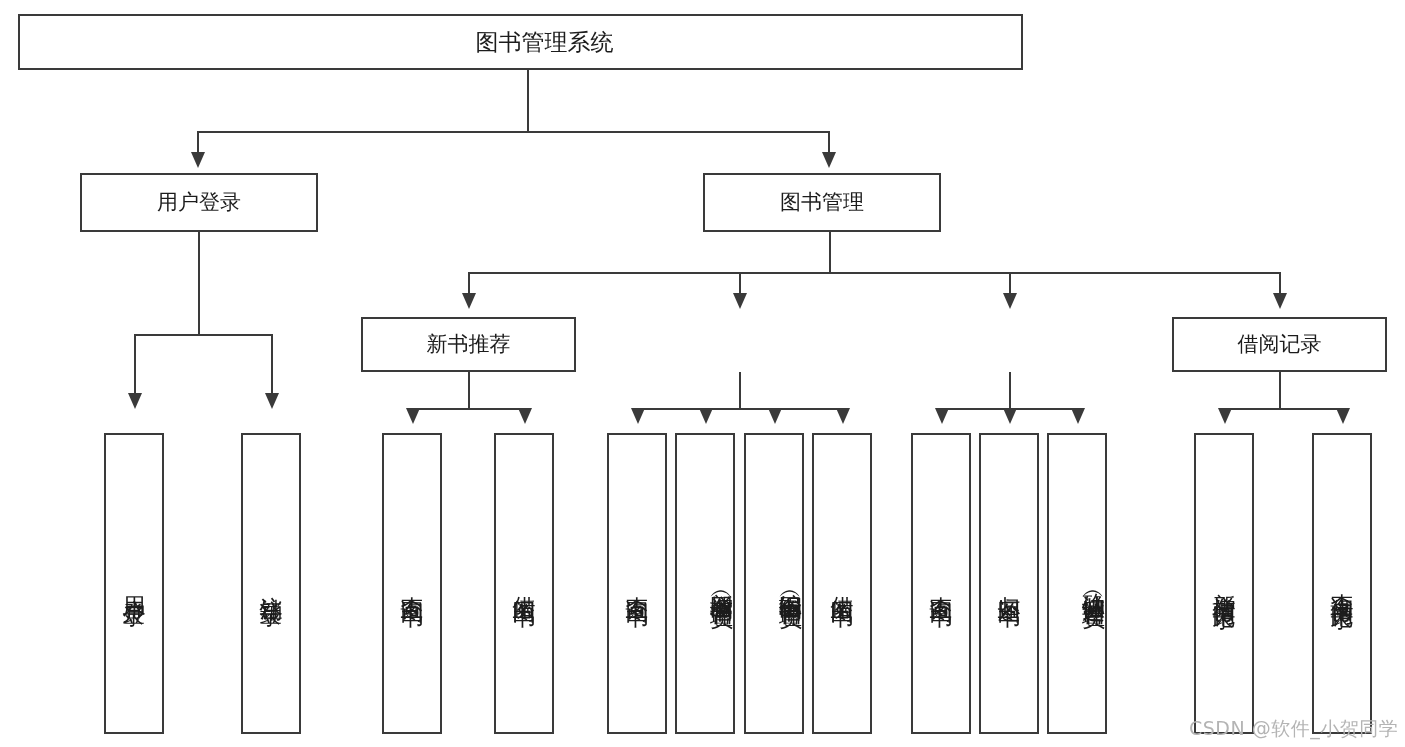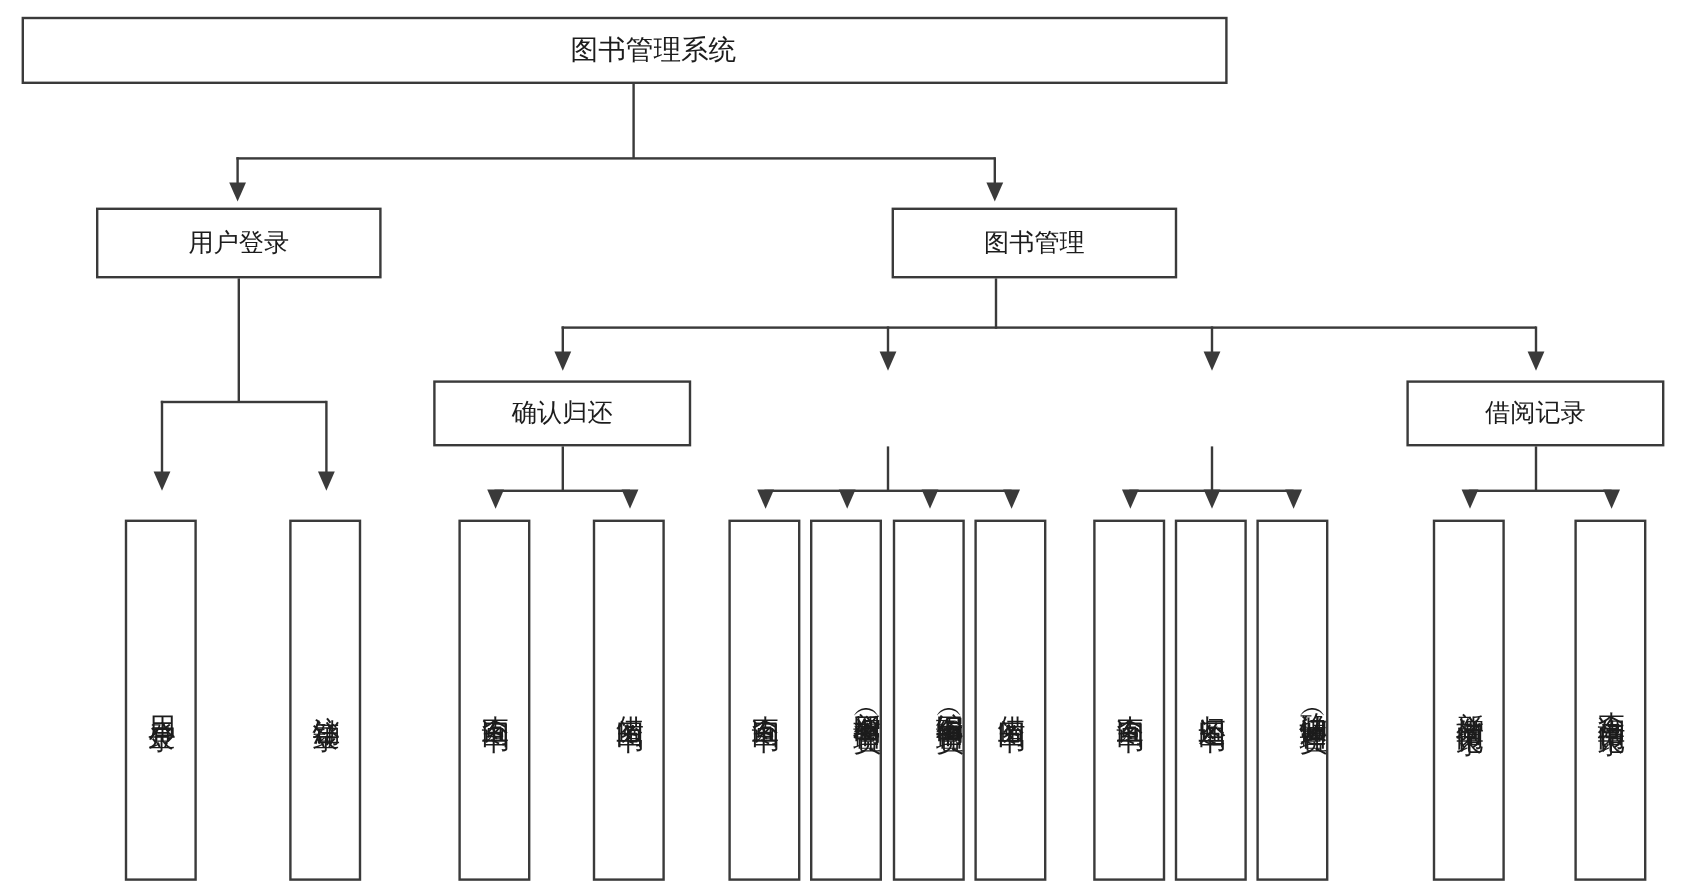--- a/index.html
+++ b/index.html
@@ -99,21 +99,21 @@
   <div class="hline" style="left:197px; top:131px; width:632px;"></div>
 
   <div class="vline" style="left:197px; top:131px; height:23px;"></div>
   <div class="arrow" style="left:191px; top:152px;"></div>
   <div class="vline" style="left:828px; top:131px; height:23px;"></div>
   <div class="arrow" style="left:822px; top:152px;"></div>
 
   <div class="node level1" style="left:80px; top:173px; width:238px; height:59px;">
     <span class="label">用户登录</span>
   </div>
-  <div class="node level1" style="left:743px; top:173px; width:238px; height:59px;">
+  <div class="node level1" style="left:703px; top:173px; width:238px; height:59px;">
     <span class="label">图书管理</span>
   </div>
 
   <div class="vline" style="left:198px; top:232px; height:103px;"></div>
   <div class="hline" style="left:134px; top:334px; width:138px;"></div>
   <div class="vline" style="left:134px; top:334px; height:61px;"></div>
   <div class="arrow" style="left:128px; top:393px;"></div>
   <div class="vline" style="left:271px; top:334px; height:61px;"></div>
   <div class="arrow" style="left:265px; top:393px;"></div>
 
@@ -122,21 +122,21 @@
   <div class="vline" style="left:468px; top:272px; height:23px;"></div>
   <div class="arrow" style="left:462px; top:293px;"></div>
   <div class="vline" style="left:739px; top:272px; height:23px;"></div>
   <div class="arrow" style="left:733px; top:293px;"></div>
   <div class="vline" style="left:1009px; top:272px; height:23px;"></div>
   <div class="arrow" style="left:1003px; top:293px;"></div>
   <div class="vline" style="left:1279px; top:272px; height:23px;"></div>
   <div class="arrow" style="left:1273px; top:293px;"></div>
 
   <div class="node level2" style="left:361px; top:317px; width:215px; height:55px;">
-    <span class="label">确认归还</span>
+    <span class="label">新书推荐</span>
   </div>
   <div class="node level2" style="left:1172px; top:317px; width:215px; height:55px;">
     <span class="label">借阅记录</span>
   </div>
 
   <div class="vline" style="left:468px; top:372px; height:38px;"></div>
   <div class="hline" style="left:412px; top:408px; width:113px;"></div>
   <div class="arrow" style="left:406px; top:408px;"></div>
   <div class="arrow" style="left:518px; top:408px;"></div>
 
@@ -195,14 +195,15 @@
     <span class="label">确认归还（管理员）</span>
   </div>
 
   <div class="node leaf" style="left:1194px; top:433px; width:60px; height:301px;">
     <span class="label">新增借阅记录</span>
   </div>
   <div class="node leaf" style="left:1312px; top:433px; width:60px; height:301px;">
     <span class="label">查询借阅记录</span>
   </div>
 
+  <div id="watermark" style="left:1189px; top:716px;">CSDN @软件_小贺同学</div>
 
 </div>
 
 </body></html>

